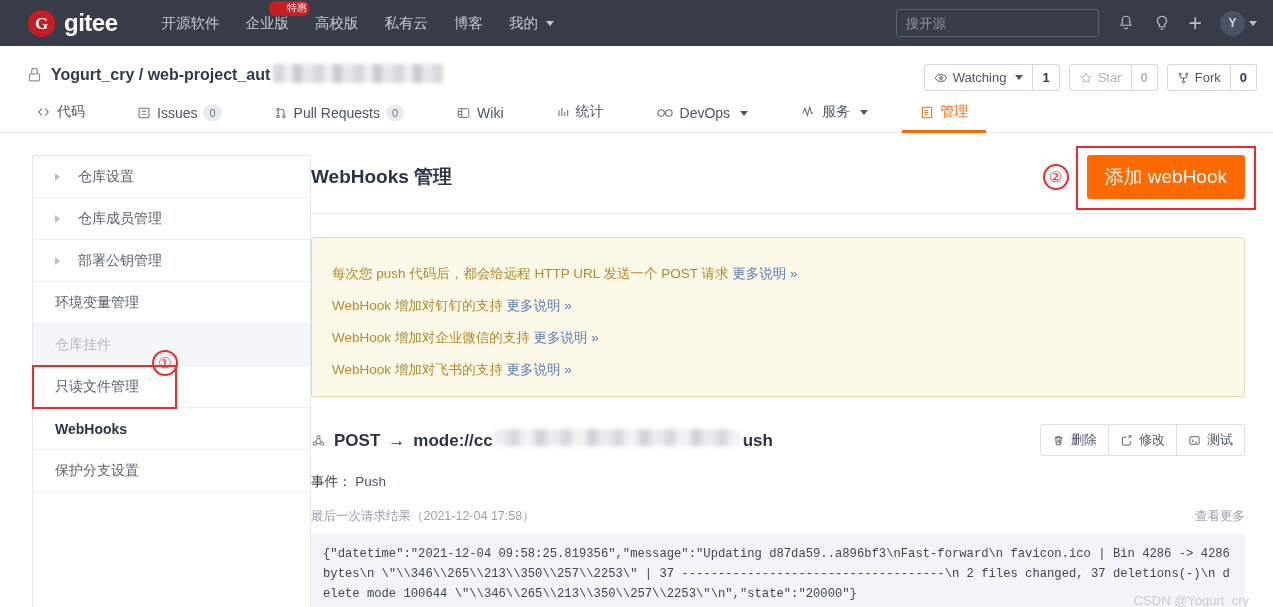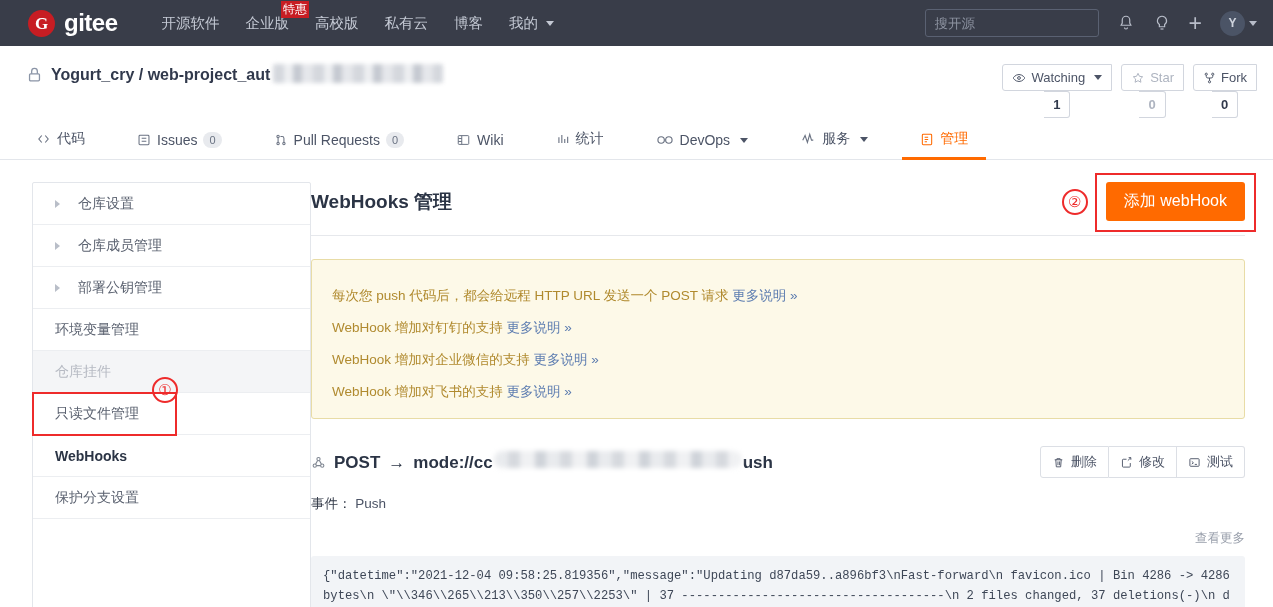--- a/index.html
+++ b/index.html
@@ -37,38 +37,38 @@
     margin-left: 44px;
   }
   .nav-link {
     color: #c4c9d4; font-size: 14.5px; cursor: pointer;
     position: relative; white-space: nowrap;
   }
   .badge-hot {
     position: absolute;
     top: -13px; right: -20px;
     background: #c71d23; color: #fff;
-    font-size: 12px; line-height: 1;
-    padding: 2px 2px 3px 2px;
-    border-radius: 0;
+    font-size: 10px; line-height: 1;
+    padding: 2px 2px 3px 18px;
+    border-radius: 6px;
   }
   .caret {
     display: inline-block;
     border-left: 4px solid transparent;
     border-right: 4px solid transparent;
     border-top: 5px solid currentColor;
     margin-left: 4px;
     vertical-align: 2px;
   }
   .nav-right {
     margin-left: auto;
     display: flex; align-items: center; gap: 18px;
   }
   .search-box {
-    width: 174px; height: 28px;
+    width: 203px; height: 28px;
     background: transparent;
     border: 1px solid #5a6172;
     border-radius: 3px;
     color: #c4c9d4;
     font-size: 13.5px;
     padding: 0 9px;
     font-family: "Liberation Sans", sans-serif;
   }
   .search-box::placeholder { color: #8d93a1; }
   .nav-icon {
@@ -110,21 +110,21 @@
         #eceef1 11px, #eceef1 20px,
         #c3c7cf 20px, #c3c7cf 29px,
         #e4e6ea 29px, #e4e6ea 40px);
     filter: blur(2.2px);
     opacity: .95;
   }
   .repo-actions {
     margin-left: auto;
     display: flex; align-items: center; gap: 9px;
   }
-  .btn-group { display: flex; align-items: center; flex-direction: column; }
+  .btn-group { display: flex; align-items: flex-end; }
   .btn-seg {
     border: 1px solid #d2d6de;
     background: #fff;
     font-size: 13px;
     color: #4c5466;
     padding: 4px 9px;
     display: flex; align-items: center; gap: 5px;
     cursor: pointer;
     line-height: 17px;
   }
@@ -250,21 +250,21 @@
   .main-title {
     font-size: 19px; font-weight: bold; color: #2b3445;
   }
   .head-right {
     margin-left: auto;
     display: flex; align-items: center; gap: 18px;
   }
   .btn-primary {
     background: #ff6a00;
     color: #fff;
-    font-size: 16px;
+    font-size: 19px;
     border: none;
     border-radius: 3px;
     padding: 9px 18px;
     cursor: pointer;
     font-family: "Liberation Sans", sans-serif;
   }
   .add-wrap { position: relative; padding: 9px 11px 11px 11px; margin: -9px -11px -11px -11px;}
   .add-box {
     position: absolute; inset: 0;
     border: 2.5px solid #ee2b2b;
@@ -649,20 +649,21 @@
           </span>
         </div>
       </div>
 
       <div class="hook-event">
         <span class="lbl">事件：</span>
         <span>Push</span>
       </div>
 
       <div class="hook-meta">
+        <span>最后一次请求结果（2021-12-04 17:58）</span>
         <span class="more">查看更多</span>
       </div>
 
       <div class="log">{"datetime":"2021-12-04 09:58:25.819356","message":"Updating d87da59..a896bf3\nFast-forward\n favicon.ico | Bin 4286 -&gt; 4286 bytes\n \"\\346\\265\\213\\350\\257\\2253\" | 37 ------------------------------------\n 2 files changed, 37 deletions(-)\n delete mode 100644 \"\\346\\265\\213\\350\\257\\2253\"\n","state":"20000"}</div>
     </div>
   </div>
 
   <div class="watermark">CSDN @Yogurt_cry</div>
 </div>
 

